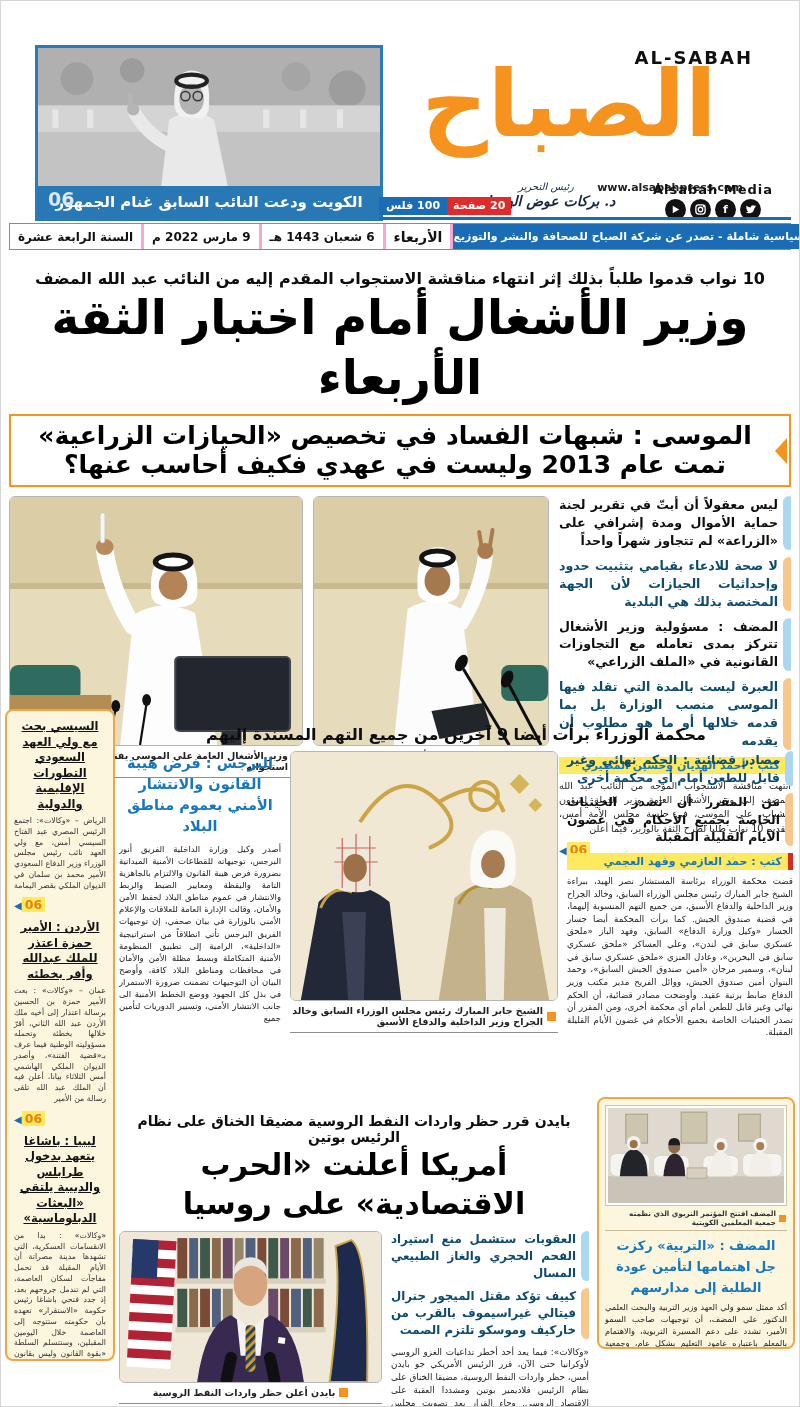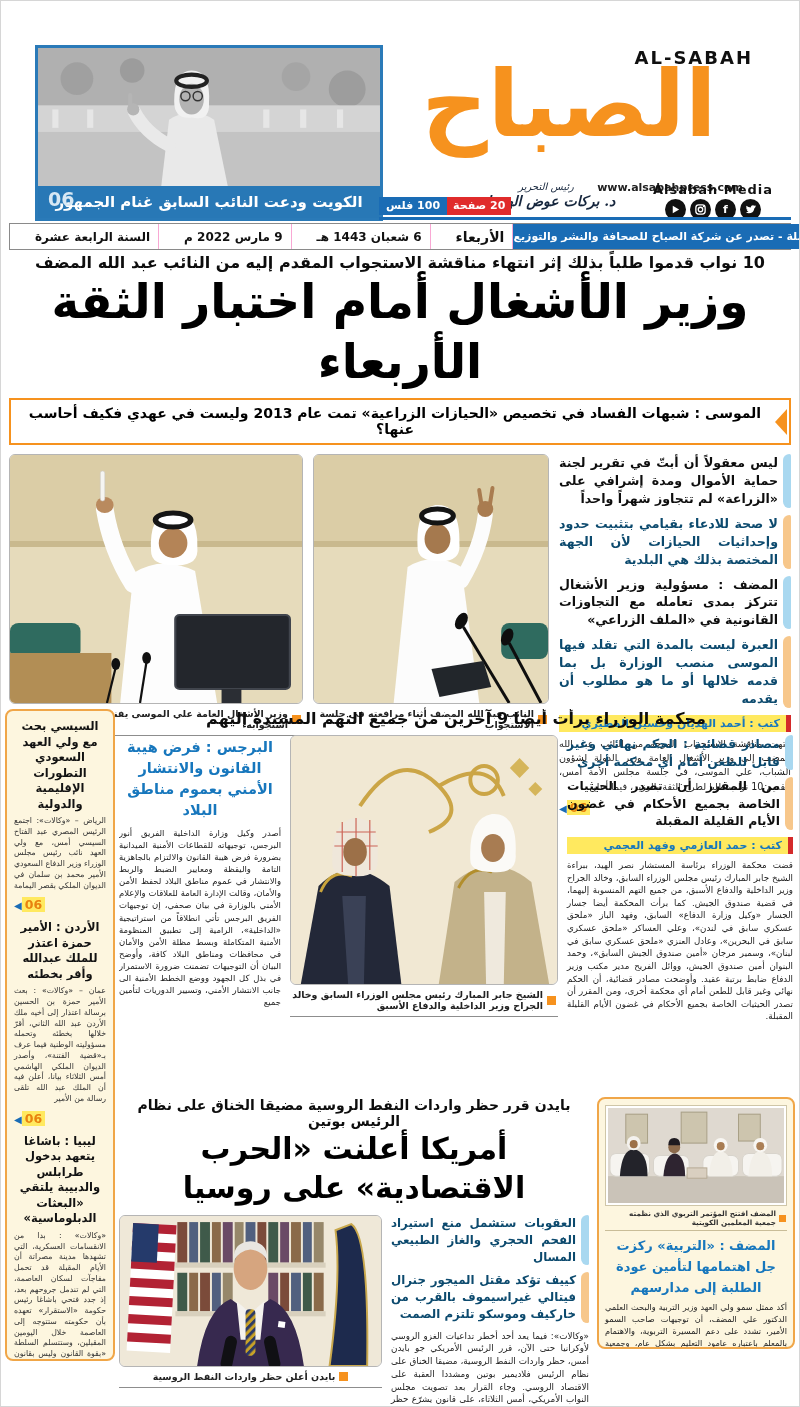--- a/index.html
+++ b/index.html
@@ -20,29 +20,29 @@
   .soc{width:21px;height:21px;border-radius:50%;background:#111;display:flex;align-items:center;justify-content:center;color:#fff;font-size:11px;font-weight:bold;}
   .editor-block{right:168px;top:180px;width:170px;text-align:center;color:#16263d;}
   .editor-title{font-size:10px;font-style:italic;font-family:"DejaVu Serif",serif;}
   .editor-name{font-size:14px;font-weight:bold;font-style:italic;font-family:"DejaVu Serif",serif;margin-top:1px;}
   .price-badge{left:378px;top:196px;display:flex;direction:ltr;height:18px;font-size:11px;font-weight:bold;color:#fff;}
   .price-badge .p1{background:#1a6cb5;padding:1px 7px;direction:rtl;line-height:16px;}
   .price-badge .p2{background:#e02b2b;padding:1px 6px;direction:rtl;line-height:16px;}
   .blue-rule{left:378px;right:8px;top:216px;height:3px;background:#1a6cb5;}
   
   .datebar{top:222px;left:8px;right:8px;height:25px;display:flex;direction:ltr;border:1px solid #8a8a8a;}
-  .dcell{border-right:1px solid #f9a8d4;display:flex;align-items:center;justify-content:center;font-size:12px;font-weight:bold;color:#111;padding:0 8px;white-space:nowrap;direction:rtl;margin-left:17px;}
+  .dcell{border-right:3px solid #f9a8d4;display:flex;align-items:center;justify-content:center;font-size:12px;font-weight:bold;color:#111;padding:0 8px;white-space:nowrap;direction:rtl;}
   .dcell:last-child{border-right:none;}
   .dribbon{flex:1;background:#1a6cb5;color:#fff;font-size:11px;font-weight:bold;display:flex;align-items:center;justify-content:center;direction:rtl;white-space:nowrap;}
   
-  .kicker{font-weight:bold;text-align:center;direction:rtl;color:#0d0d0d;}
+  .kicker{font-weight:bold;text-align:center;direction:rtl;color:#0d0d0d;margin-top:16px;}
   .headline{font-weight:bold;text-align:center;direction:rtl;color:#000;letter-spacing:-0.5px;}
   .subhead-strip{position:relative;border:2px solid #f6921e;padding:5px 20px 6px 10px;margin-top:6px;direction:rtl;}
   .subhead-strip .chev{position:absolute;right:2px;top:50%;transform:translateY(-50%);width:0;height:0;border-top:13px solid transparent;border-bottom:13px solid transparent;border-right:12px solid #f6921e;}
-  .subhead-text{font-weight:bold;font-size:14px;text-align:center;color:#000;}
+  .subhead-text{font-weight:bold;font-size:25px;text-align:center;color:#000;}
   .bullet{display:flex;direction:rtl;gap:5px;margin-bottom:7px;}
   .mark{flex:0 0 8px;border-radius:8px 2px 2px 8px;}
   .mb{background:#a9d8f0;}
   .mo{background:#f7c78b;}
   .btext{font-weight:bold;text-align:justify;text-align-last:right;line-height:1.42;color:#0e0e0e;}
   .blue{color:#0c4a6e;}
   .byline-chip{background:#ffe95f;border-right:5px solid #d42a2a;color:#1777bd;font-weight:bold;font-size:11px;padding:2px 6px;direction:rtl;margin:4px 0 5px;}
   .body-text{font-size:9.6px;line-height:1.5;color:#1c1c1c;text-align:justify;text-align-last:right;direction:rtl;}
   .jump{direction:rtl;text-align:left;margin-top:3px;}
   .jump .jb{background:#ffe95f;color:#e8820e;font-weight:bold;font-size:12.5px;padding:0 3px;}
@@ -57,21 +57,21 @@
   .sec1 .kicker{font-size:16px;}
   .sec1 .headline{font-size:47px;line-height:1.28;}
   .s1row{display:flex;direction:rtl;gap:10px;margin-top:9px;}
   .s1col-text{flex:0 0 232px;}
   .s1col-text .btext{font-size:12.6px;}
   .s1photoR{flex:0 0 236px;}
   .s1photoL{flex:1;}
   .ph250{height:248px;}
   
   .sidebar{top:708px;left:4px;width:110px;height:652px;border:2px solid #f0a648;border-radius:8px;background:#fdf6df;box-sizing:border-box;padding:8px 7px;overflow:hidden;}
-  .brief-title{font-size:11.5px;font-weight:bold;text-align:center;direction:rtl;color:#121212;line-height:1.35;margin-bottom:4px;}
+  .brief-title{font-size:11.5px;font-weight:bold;text-align:center;direction:rtl;color:#121212;line-height:1.35;margin-bottom:4px;text-decoration:underline;}
   .brief-body{font-size:7.8px;line-height:1.38;color:#333;text-align:justify;text-align-last:right;direction:rtl;}
   .brief{margin-bottom:7px;}
   
   .sec2{top:708px;left:118px;width:674px;height:386px;overflow:hidden;}
   .sec2 .kicker{font-size:16px;}
   .sec2 .headline{font-size:35px;line-height:1.25;}
   .s2row{display:flex;direction:rtl;gap:9px;margin-top:7px;}
   .s2col-text{flex:0 0 226px;}
   .s2col-text .btext{font-size:12.4px;}
   .s2col-text .body-text{font-size:8.7px;line-height:1.45;}

